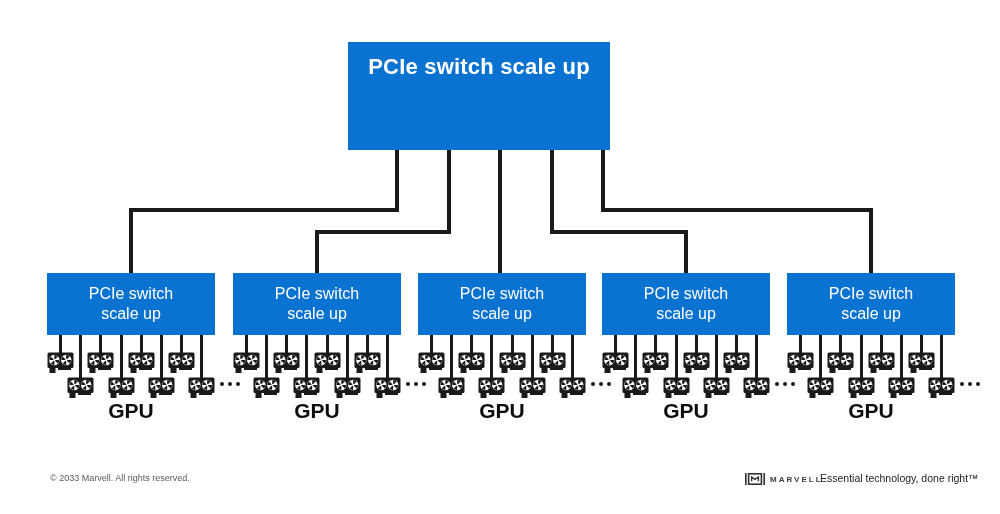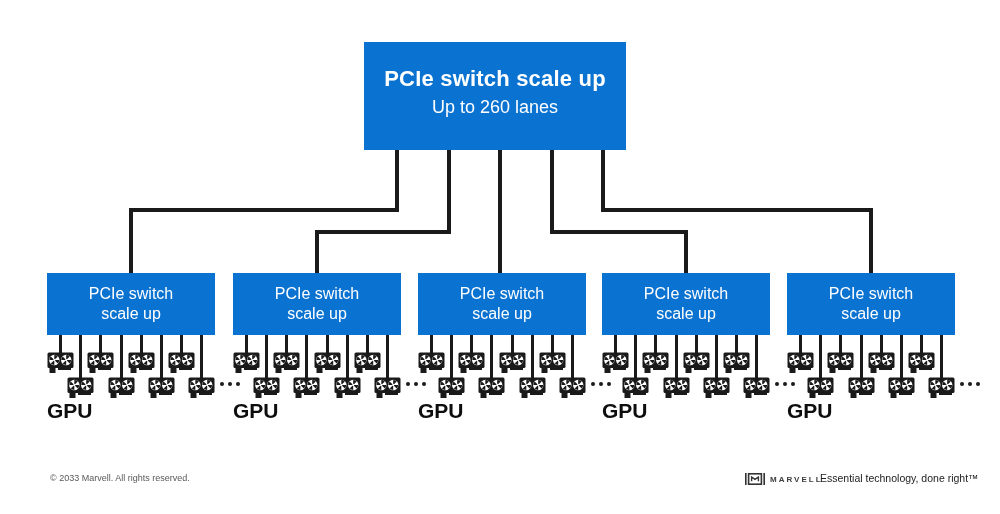--- a/index.html
+++ b/index.html
@@ -2,43 +2,42 @@
 <html><head>
 <meta charset="utf-8">
 <style>
   html,body{margin:0;padding:0;background:#ffffff;}
   #canvas{
     position:relative;width:1000px;height:514px;background:#ffffff;overflow:hidden;
     font-family:"Liberation Sans","DejaVu Sans",sans-serif;
     --blue:#0a72d0; --ink:#1a1a1a;
   }
   .node{position:absolute;background:var(--blue);color:#ffffff;text-align:center;box-sizing:border-box;}
-  #root-box{left:364px;top:42px;width:262px;height:108px;padding-top:24px;text-align:center;}
+  #root-box{left:348px;top:42px;width:262px;height:108px;padding-top:12px;text-align:center;}
   #root-title{font-size:22px;font-weight:700;letter-spacing:.2px;}
   #root-subtitle{font-size:18px;margin-top:5px;}
   .wire{position:absolute;background:var(--ink);}
   .cbox{width:168px;height:62px;padding-top:11px;font-size:16px;line-height:20px;}
   .cline{position:absolute;background:var(--ink);width:3px;}
   .gpu-icon{position:absolute;width:27px;height:22px;}
   .dots{position:absolute;display:flex;gap:4px;align-items:center;}
   .dots i{width:4px;height:4px;border-radius:50%;background:var(--ink);display:block;}
-  .gpu-label{position:absolute;font-size:21px;font-weight:700;color:#0d0d0d;text-align:left;width:168px;}
+  .gpu-label{position:absolute;font-size:21px;font-weight:700;color:#0d0d0d;text-align:center;width:168px;}
   #footer-copyright{position:absolute;left:50px;top:473px;font-size:9px;color:#595959;}
   #footer-brand{position:absolute;left:744px;top:470px;display:flex;align-items:center;}
   #marvell-word{font-size:8px;letter-spacing:2px;color:#3d3d3d;font-weight:600;margin-left:4px;}
   #footer-tagline{position:absolute;left:820px;top:472px;font-size:10.5px;color:#222222;}
 </style>
 </head>
 <body>
 
 <div id="canvas" style="--blue: #0a72d0; --ink: #1a1a1a;">
 
   <div class="node" id="root-box">
     <div id="root-title">PCIe switch scale up</div>
-    <div id="root-subtitle">Up to 260 lanes</div>
   </div>
 
   <div id="wires">
       <div class="wire" style="left: 395px; top: 150px; width: 4px; height: 62px;"></div>
       <div class="wire" style="left: 129px; top: 208px; width: 270px; height: 4px;"></div>
       <div class="wire" style="left: 129px; top: 208px; width: 4px; height: 65px;"></div>
       <div class="wire" style="left: 447px; top: 150px; width: 4px; height: 84px;"></div>
       <div class="wire" style="left: 315px; top: 230px; width: 136px; height: 4px;"></div>
       <div class="wire" style="left: 315px; top: 230px; width: 4px; height: 43px;"></div>
       <div class="wire" style="left: 498px; top: 150px; width: 4px; height: 123px;"></div>

